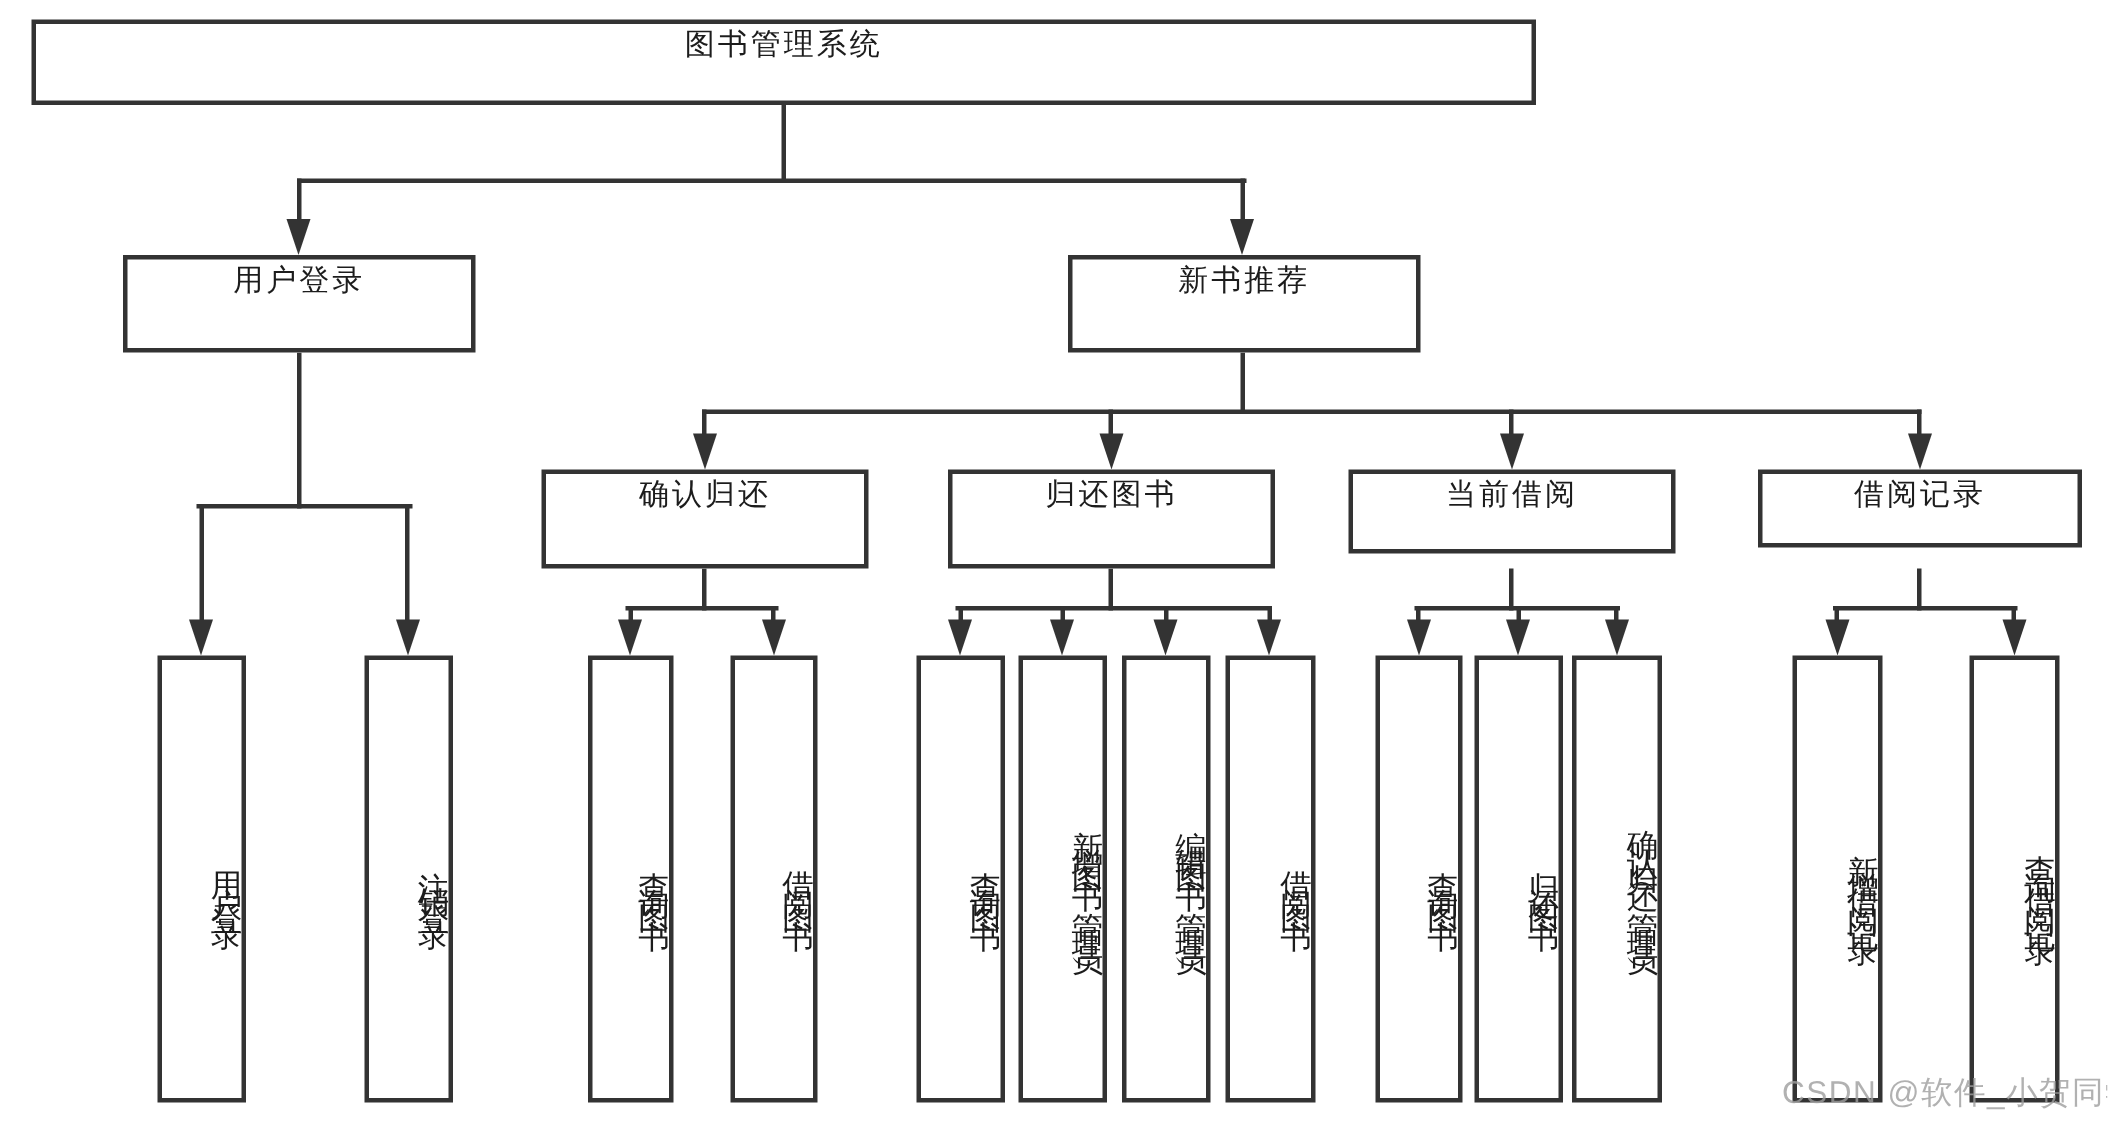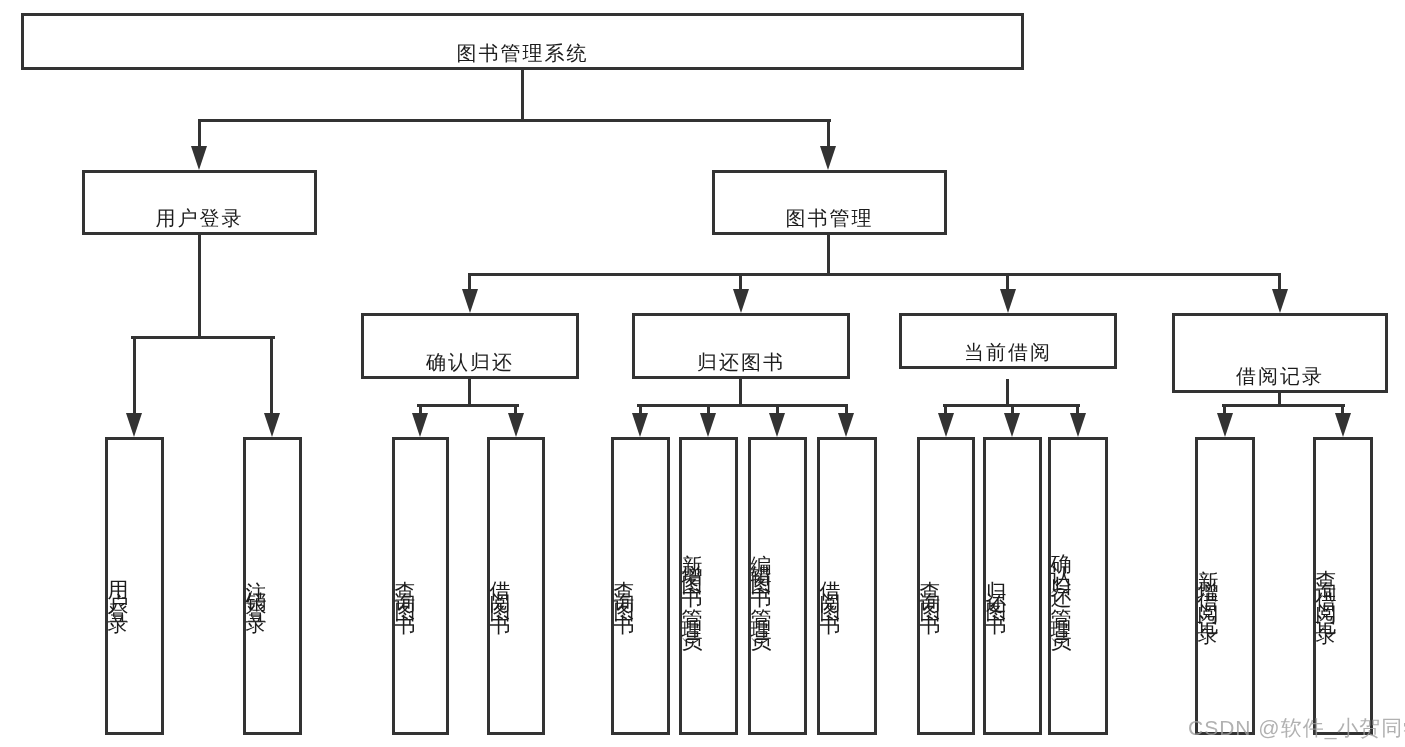--- a/index.html
+++ b/index.html
@@ -18,21 +18,21 @@
     border-left:8px solid transparent;
     border-right:8px solid transparent;
     border-top:24px solid #333333;
   }
   
   .box{
     position:absolute;
     box-sizing:border-box;
     border:3px solid #333333;
     background:#ffffff;
-    display:flex;align-items:flex-end;justify-content:center;
+    display:flex;align-items:flex-start;justify-content:center;
     color:#1c1c1c;
   }
   .box.h{font-size:20px;letter-spacing:2px;white-space:nowrap;}
   .box.v{
     top:437px;height:298px;
     writing-mode:vertical-rl;
     text-orientation:mixed;
     font-size:21px;
     letter-spacing:11px;
     line-height:1;
@@ -114,33 +114,33 @@
   <div class="arrow" style="left:1335px;top:413px"></div>
 
   <div class="box h" style="left:21px;top:13px;width:1003px;height:57px">
     <span class="lbl">图书管理系统</span>
   </div>
 
   <div class="box h" style="left:82px;top:170px;width:235px;height:65px">
     <span class="lbl">用户登录</span>
   </div>
   <div class="box h" style="left:712px;top:170px;width:235px;height:65px">
-    <span class="lbl">图书管理</span>
+    <span class="lbl">新书推荐</span>
   </div>
 
   <div class="box h" style="left:361px;top:313px;width:218px;height:66px">
     <span class="lbl">确认归还</span>
   </div>
   <div class="box h" style="left:632px;top:313px;width:218px;height:66px">
     <span class="lbl">归还图书</span>
   </div>
   <div class="box h" style="left:899px;top:313px;width:218px;height:56px">
     <span class="lbl">当前借阅</span>
   </div>
-  <div class="box h" style="left:1172px;top:313px;width:216px;height:80px">
+  <div class="box h" style="left:1172px;top:313px;width:216px;height:52px">
     <span class="lbl">借阅记录</span>
   </div>
 
   <div class="box v" style="left:105px;width:59px">
     <span class="lbl">用户登录</span>
   </div>
   <div class="box v" style="left:243px;width:59px">
     <span class="lbl">注销登录</span>
   </div>
 

